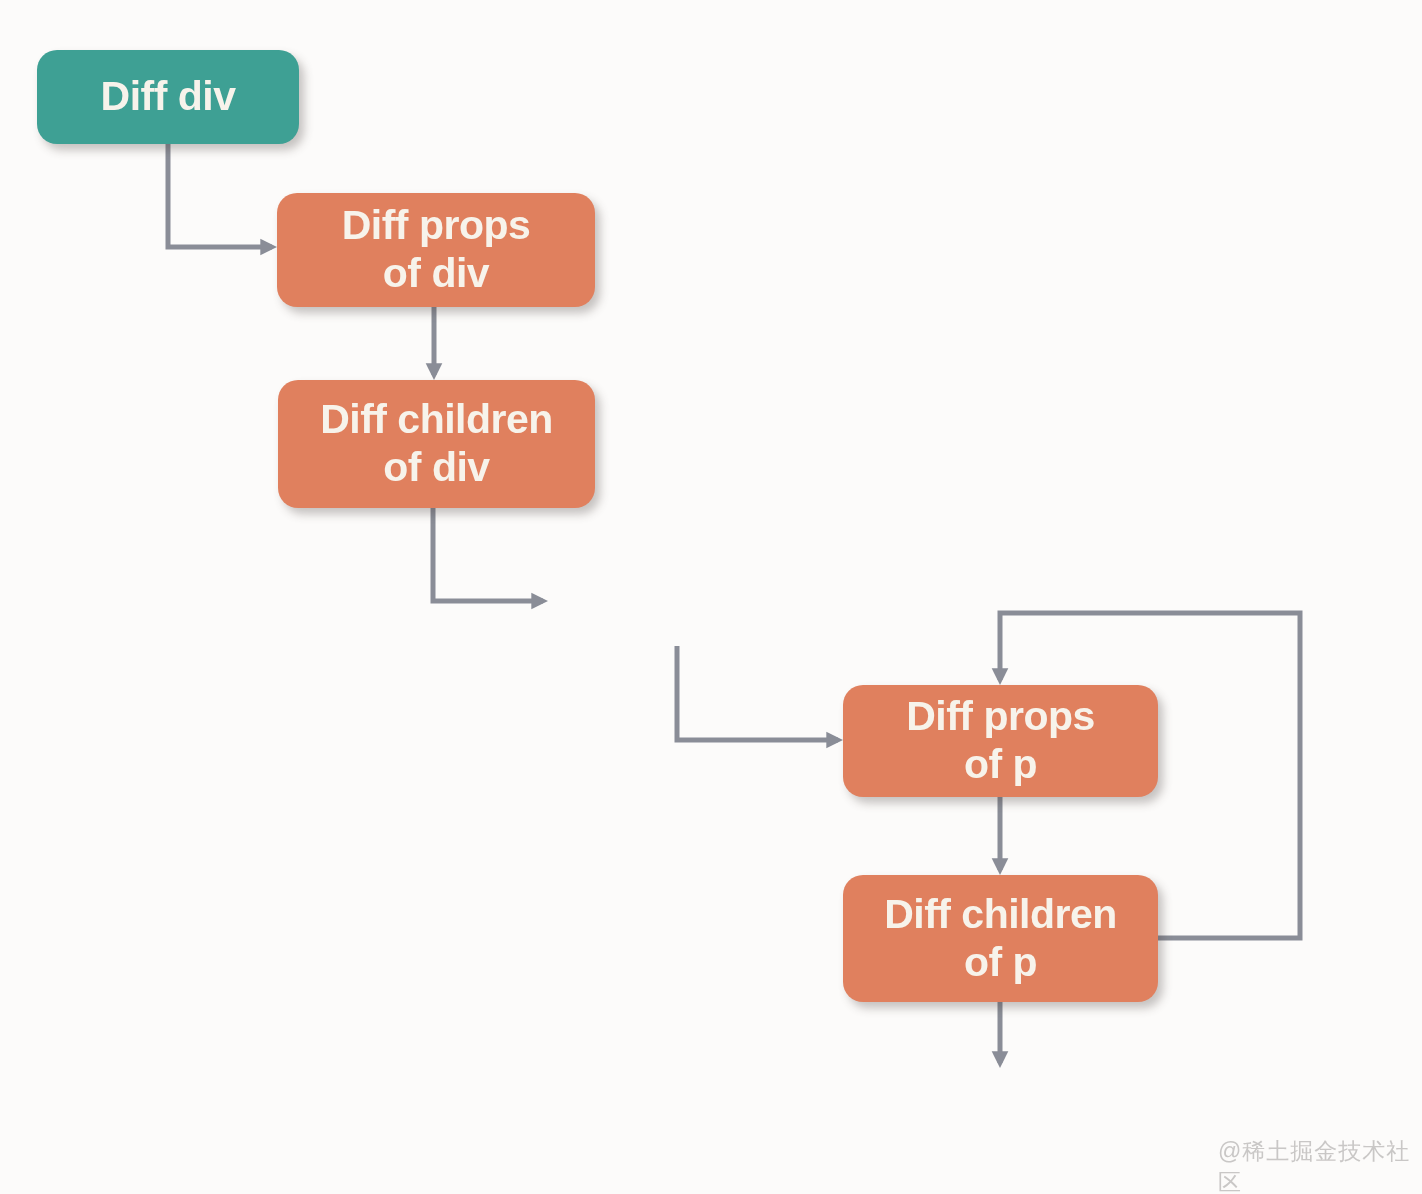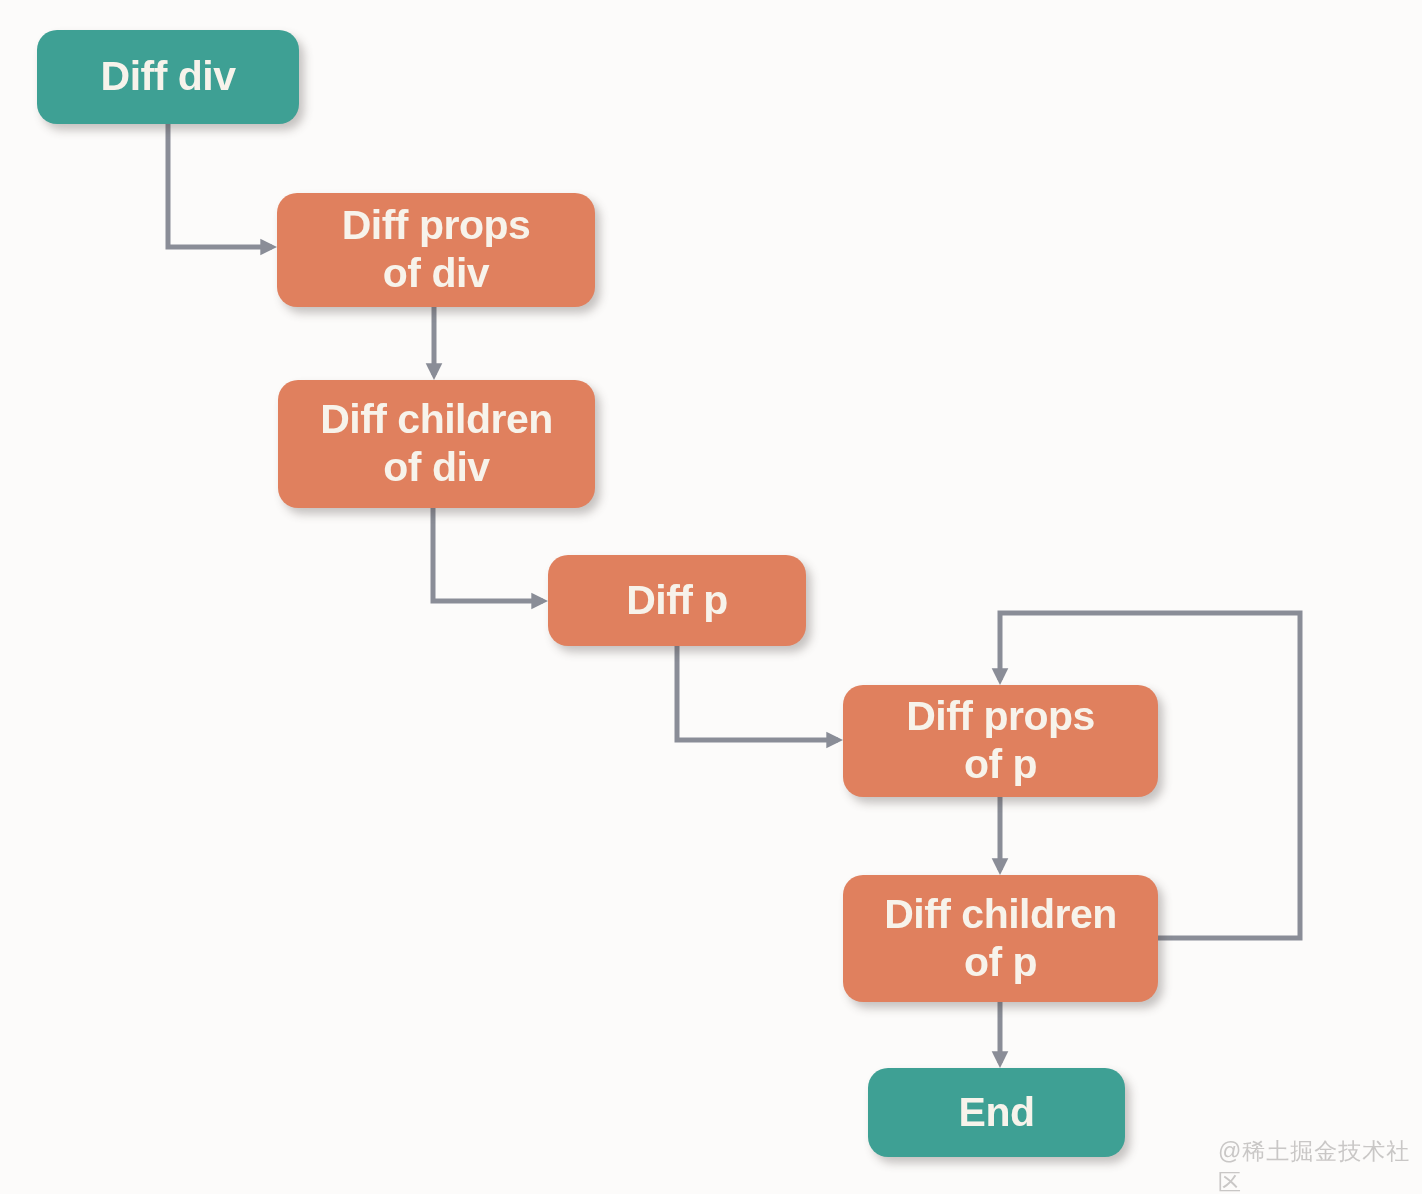--- a/index.html
+++ b/index.html
@@ -45,21 +45,21 @@
     text-align: center;
     border-radius: 20px;
     color: var(--node-text);
     font-weight: bold;
     font-size: 41px;
     line-height: 1.17;
     white-space: pre-line;
     box-shadow: 5px 6px 10px rgba(70, 60, 55, 0.30);
     letter-spacing: -0.5px;
   }
-  .node.teal   { background: var(--node-teal); }
+  .node.teal   { background: var(--node-teal); margin-top: 20px; }
   .node.salmon { background: var(--node-salmon); }
   .annotation {
     position: absolute;
     left: 975px;
     top: 543px;
     width: 362px;
     text-align: center;
     font-size: 47px;
     font-weight: bold;
     letter-spacing: -1px;
@@ -101,34 +101,28 @@
   <div class="node salmon" style="left:277px; top:193px; width:318px; height:114px;">
     <span>Diff props
 of div</span>
   </div>
 
   <div class="node salmon" style="left:278px; top:380px; width:317px; height:128px;">
     <span>Diff children
 of div</span>
   </div>
 
-  <div class="node salmon" style="left:548px; top:555px; width:258px; height:91px;">
-    <span>Diff p</span>
-  </div>
 
   <div class="node salmon" style="left:843px; top:685px; width:315px; height:112px;">
     <span>Diff props
 of p</span>
   </div>
 
   <div class="node salmon" style="left:843px; top:875px; width:315px; height:127px;">
     <span>Diff children
 of p</span>
   </div>
 
-  <div class="node teal" style="left:868px; top:1068px; width:257px; height:89px;">
-    <span>End</span>
-  </div>
 
 
   <div class="watermark">@稀土掘金技术社区</div>
 
 </div>
 
 </body></html>

